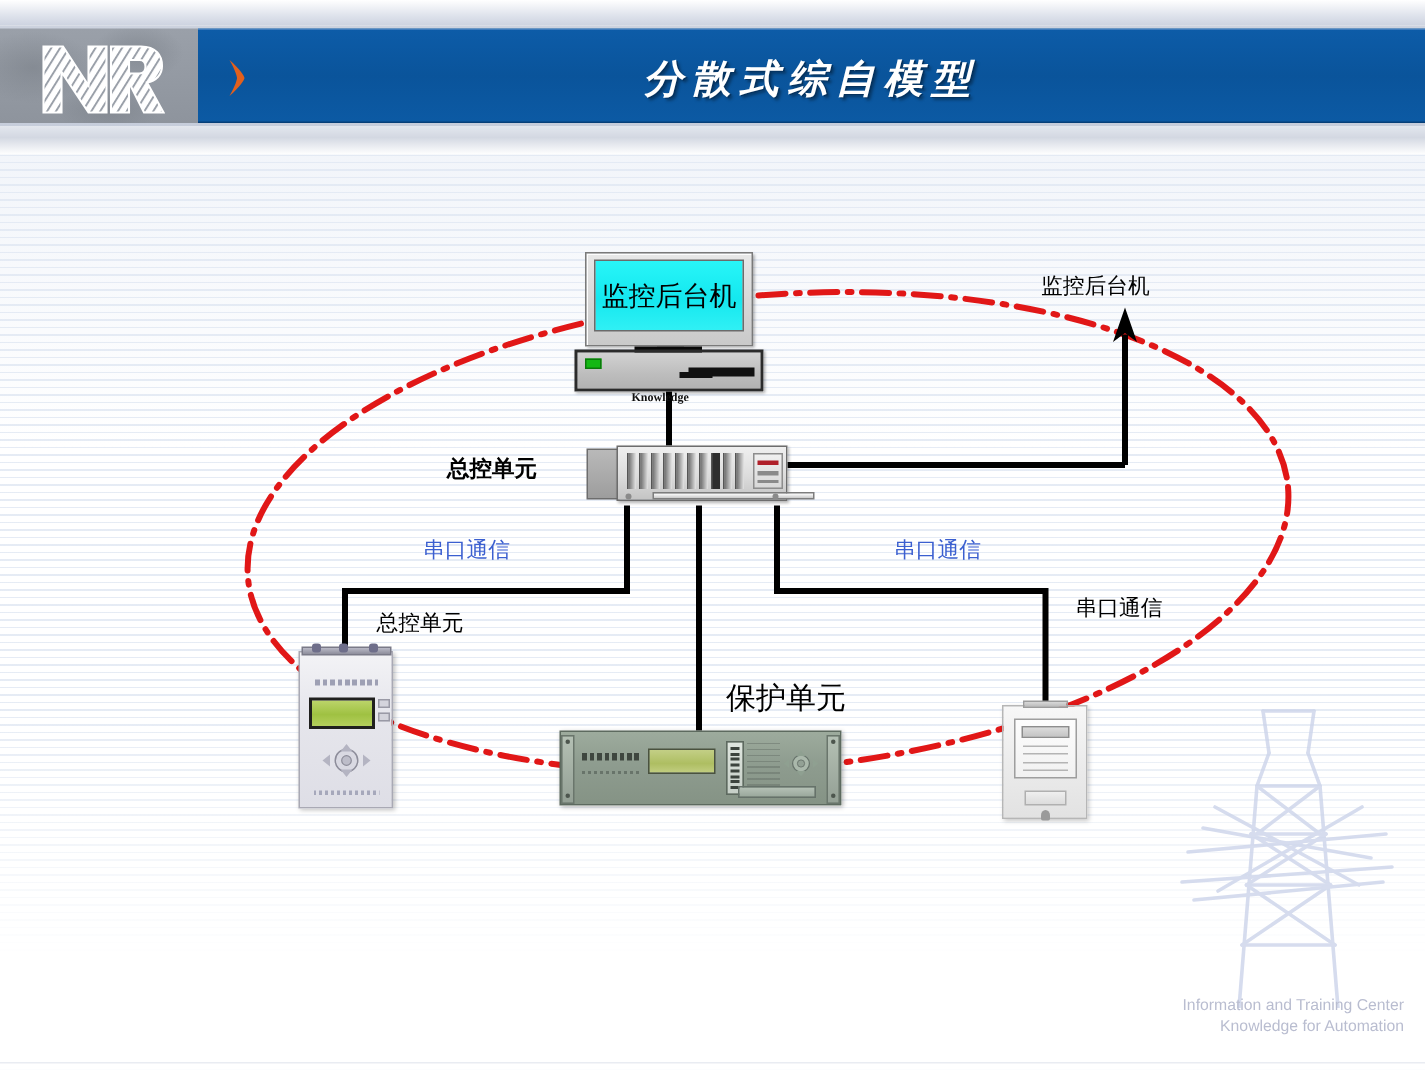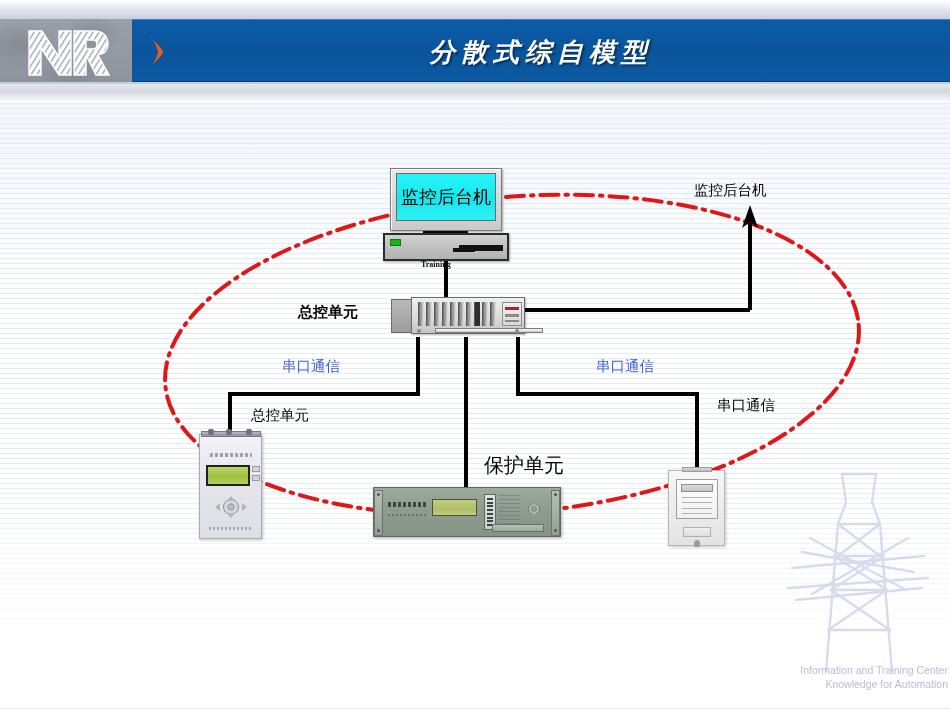--- a/index.html
+++ b/index.html
@@ -504,21 +504,21 @@
     font-family: "Liberation Sans", "DejaVu Sans", sans-serif;
     font-size: 9.5px;
     color: #6d6d72;
     line-height: 13px;
   }
   .footer-meta table { border-collapse: collapse; }
   .footer-meta td { padding: 0; font-size: 9.5px; color: #6d6d72; }
   .footer-meta td.k { width: 56px; }
   .footer-right {
     position: absolute;
-    right: 2px; top: 10px;
+    right: 14px; top: 10px;
     text-align: right;
     font-family: "Liberation Sans", "DejaVu Sans", sans-serif;
     font-size: 10.5px;
     color: #b9bdd0;
     line-height: 14px;
   }
   .footer-rule {
     position: absolute;
     left: 0; bottom: 4px;
     width: 950px; height: 1px;
@@ -587,21 +587,21 @@
       </div>
       <div class="monitor-foot"></div>
     </div>
     <div class="monitor-neck"></div>
 
     <div class="pc-case">
       <div class="pc-led"></div>
       <div class="pc-slot"></div>
       <div class="pc-slot2"></div>
     </div>
-    <div class="lbl lbl-computer">Training</div>
+    <div class="lbl lbl-computer">Knowledge</div>
 
     <div class="rack">
       <div class="rack-side"></div>
       <div class="rack-body">
         <div class="rack-cards">
           <div class="rack-card"></div>
           <div class="rack-card"></div>
           <div class="rack-card"></div>
           <div class="rack-card"></div>
           <div class="rack-card"></div>

